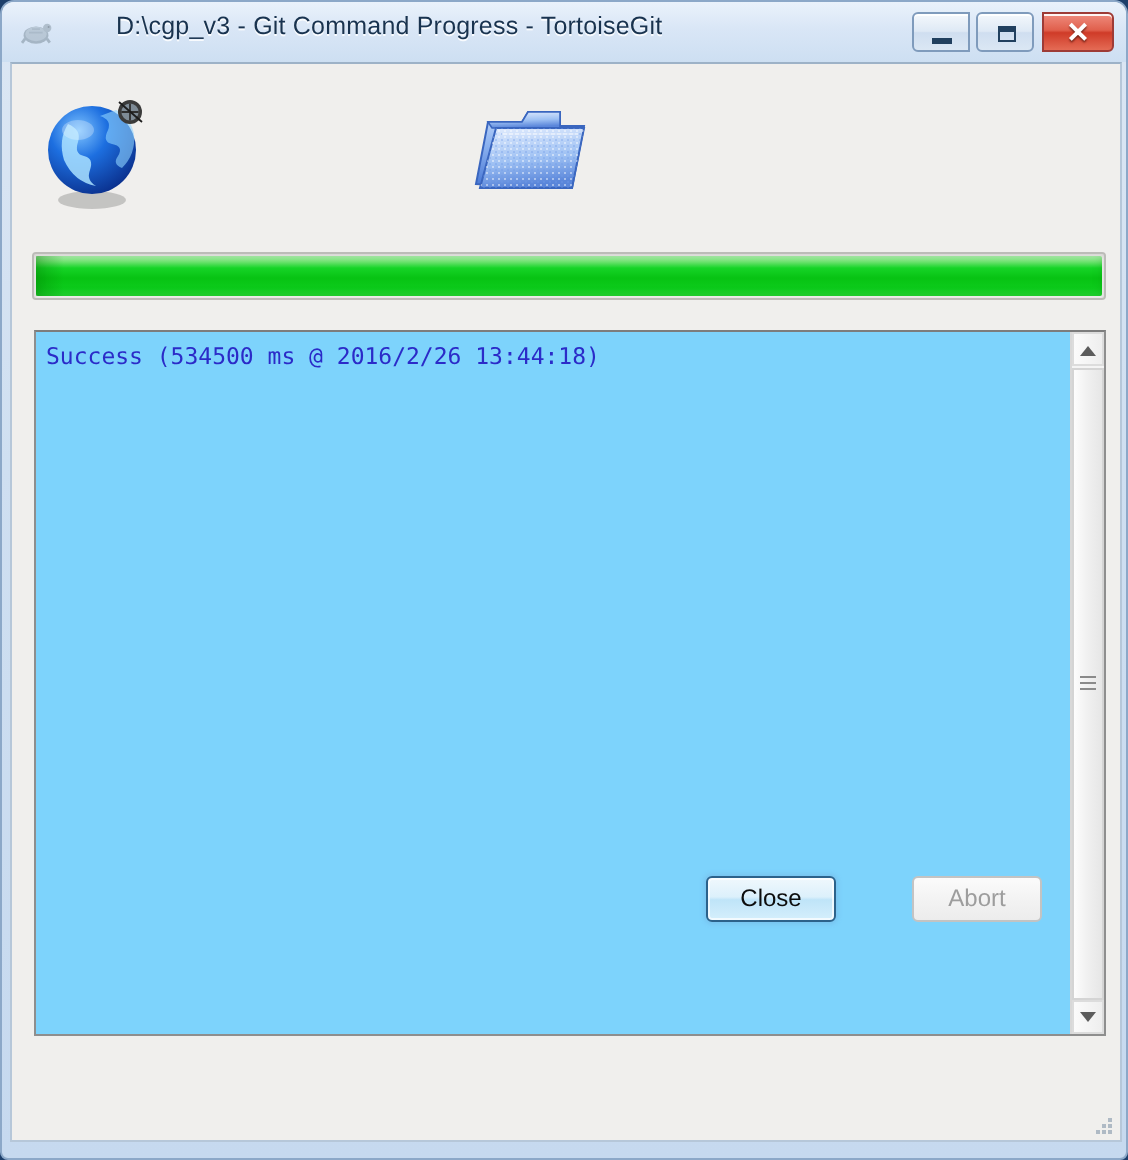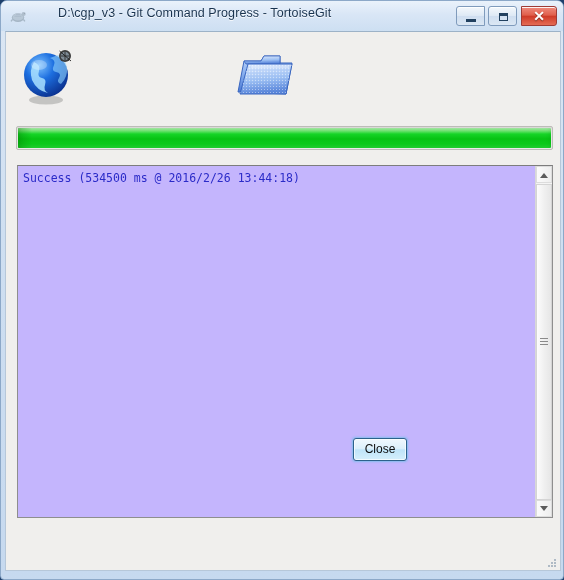--- a/index.html
+++ b/index.html
@@ -170,21 +170,21 @@
     background: linear-gradient(90deg, rgba(0,120,0,0.35), rgba(0,150,0,0));
   }
 
   
   #logbox {
     position: absolute;
     left: 11px; top: 133px;
     width: 536px;
     height: 353px;
     box-sizing: border-box;
-    background: #c4b5fd;
+    background: #7dd3fc;
     border: 1px solid #8e8e8e;
     border-top-color: #7d7d7d;
     overflow: hidden;
   }
   #log-text {
     position: absolute;
     left: 5px; top: 5px;
     right: 20px;
     font-family: "DejaVu Sans Mono", "Liberation Mono", monospace;
     font-size: 11.5px;
@@ -244,21 +244,21 @@
     display: block;
     height: 1px;
     margin-bottom: 2px;
     background: #8a8a8a;
   }
 
   
   .fbtn {
     position: absolute;
     top: 406px;
-    width: 54px;
+    width: 65px;
     height: 23px;
     box-sizing: border-box;
     font-family: "Liberation Sans", sans-serif;
     font-size: 12px;
     text-align: center;
     line-height: 21px;
     border-radius: 3px;
   }
   #btn-close-action {
     left: 347px;
@@ -394,20 +394,21 @@
               <i></i>
           </span>
         </div>
         <div class="sb-arrow" id="sb-down">
           <span class="tri tri-down"></span>
         </div>
       </div>
     </div>
 
     <div class="fbtn" id="btn-close-action">Close</div>
+    <div class="fbtn" id="btn-abort-action">Abort</div>
 
     <div id="grip">
       <span style="left:8px;top:2px;"></span>
       <span style="left:5px;top:5px;"></span>
       <span style="left:8px;top:5px;"></span>
       <span style="left:2px;top:8px;"></span>
       <span style="left:5px;top:8px;"></span>
       <span style="left:8px;top:8px;"></span>
     </div>
 

